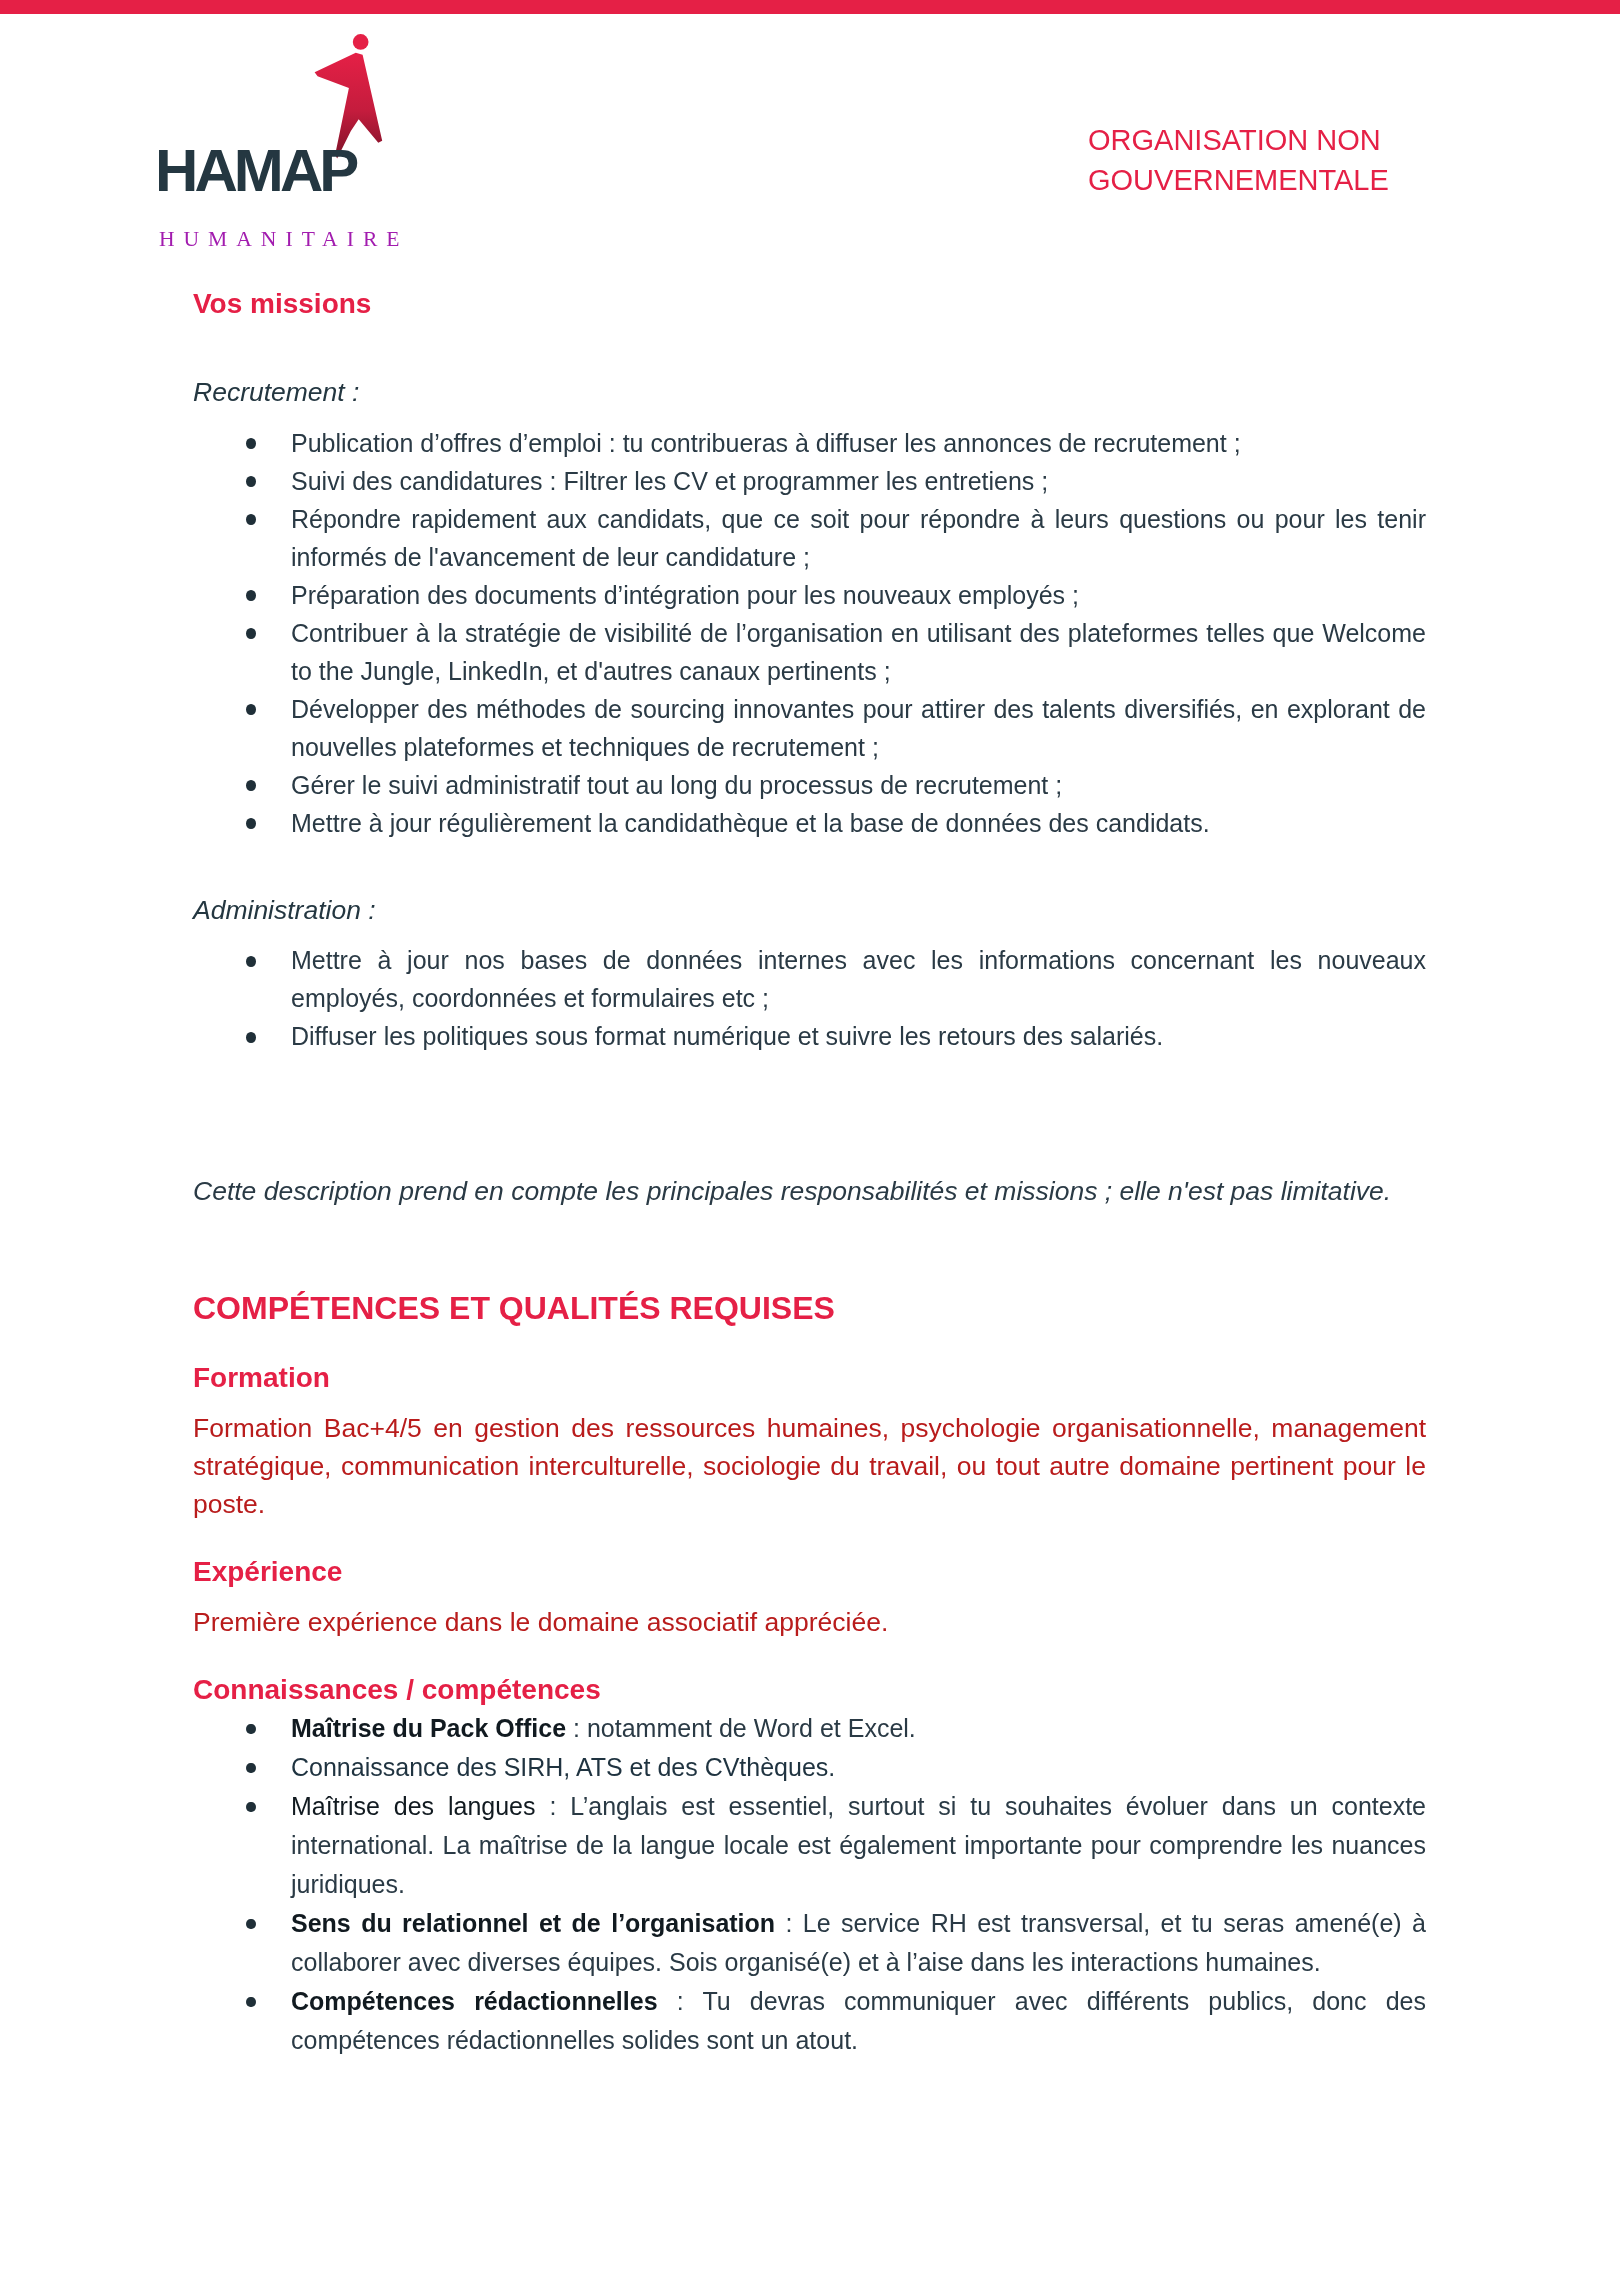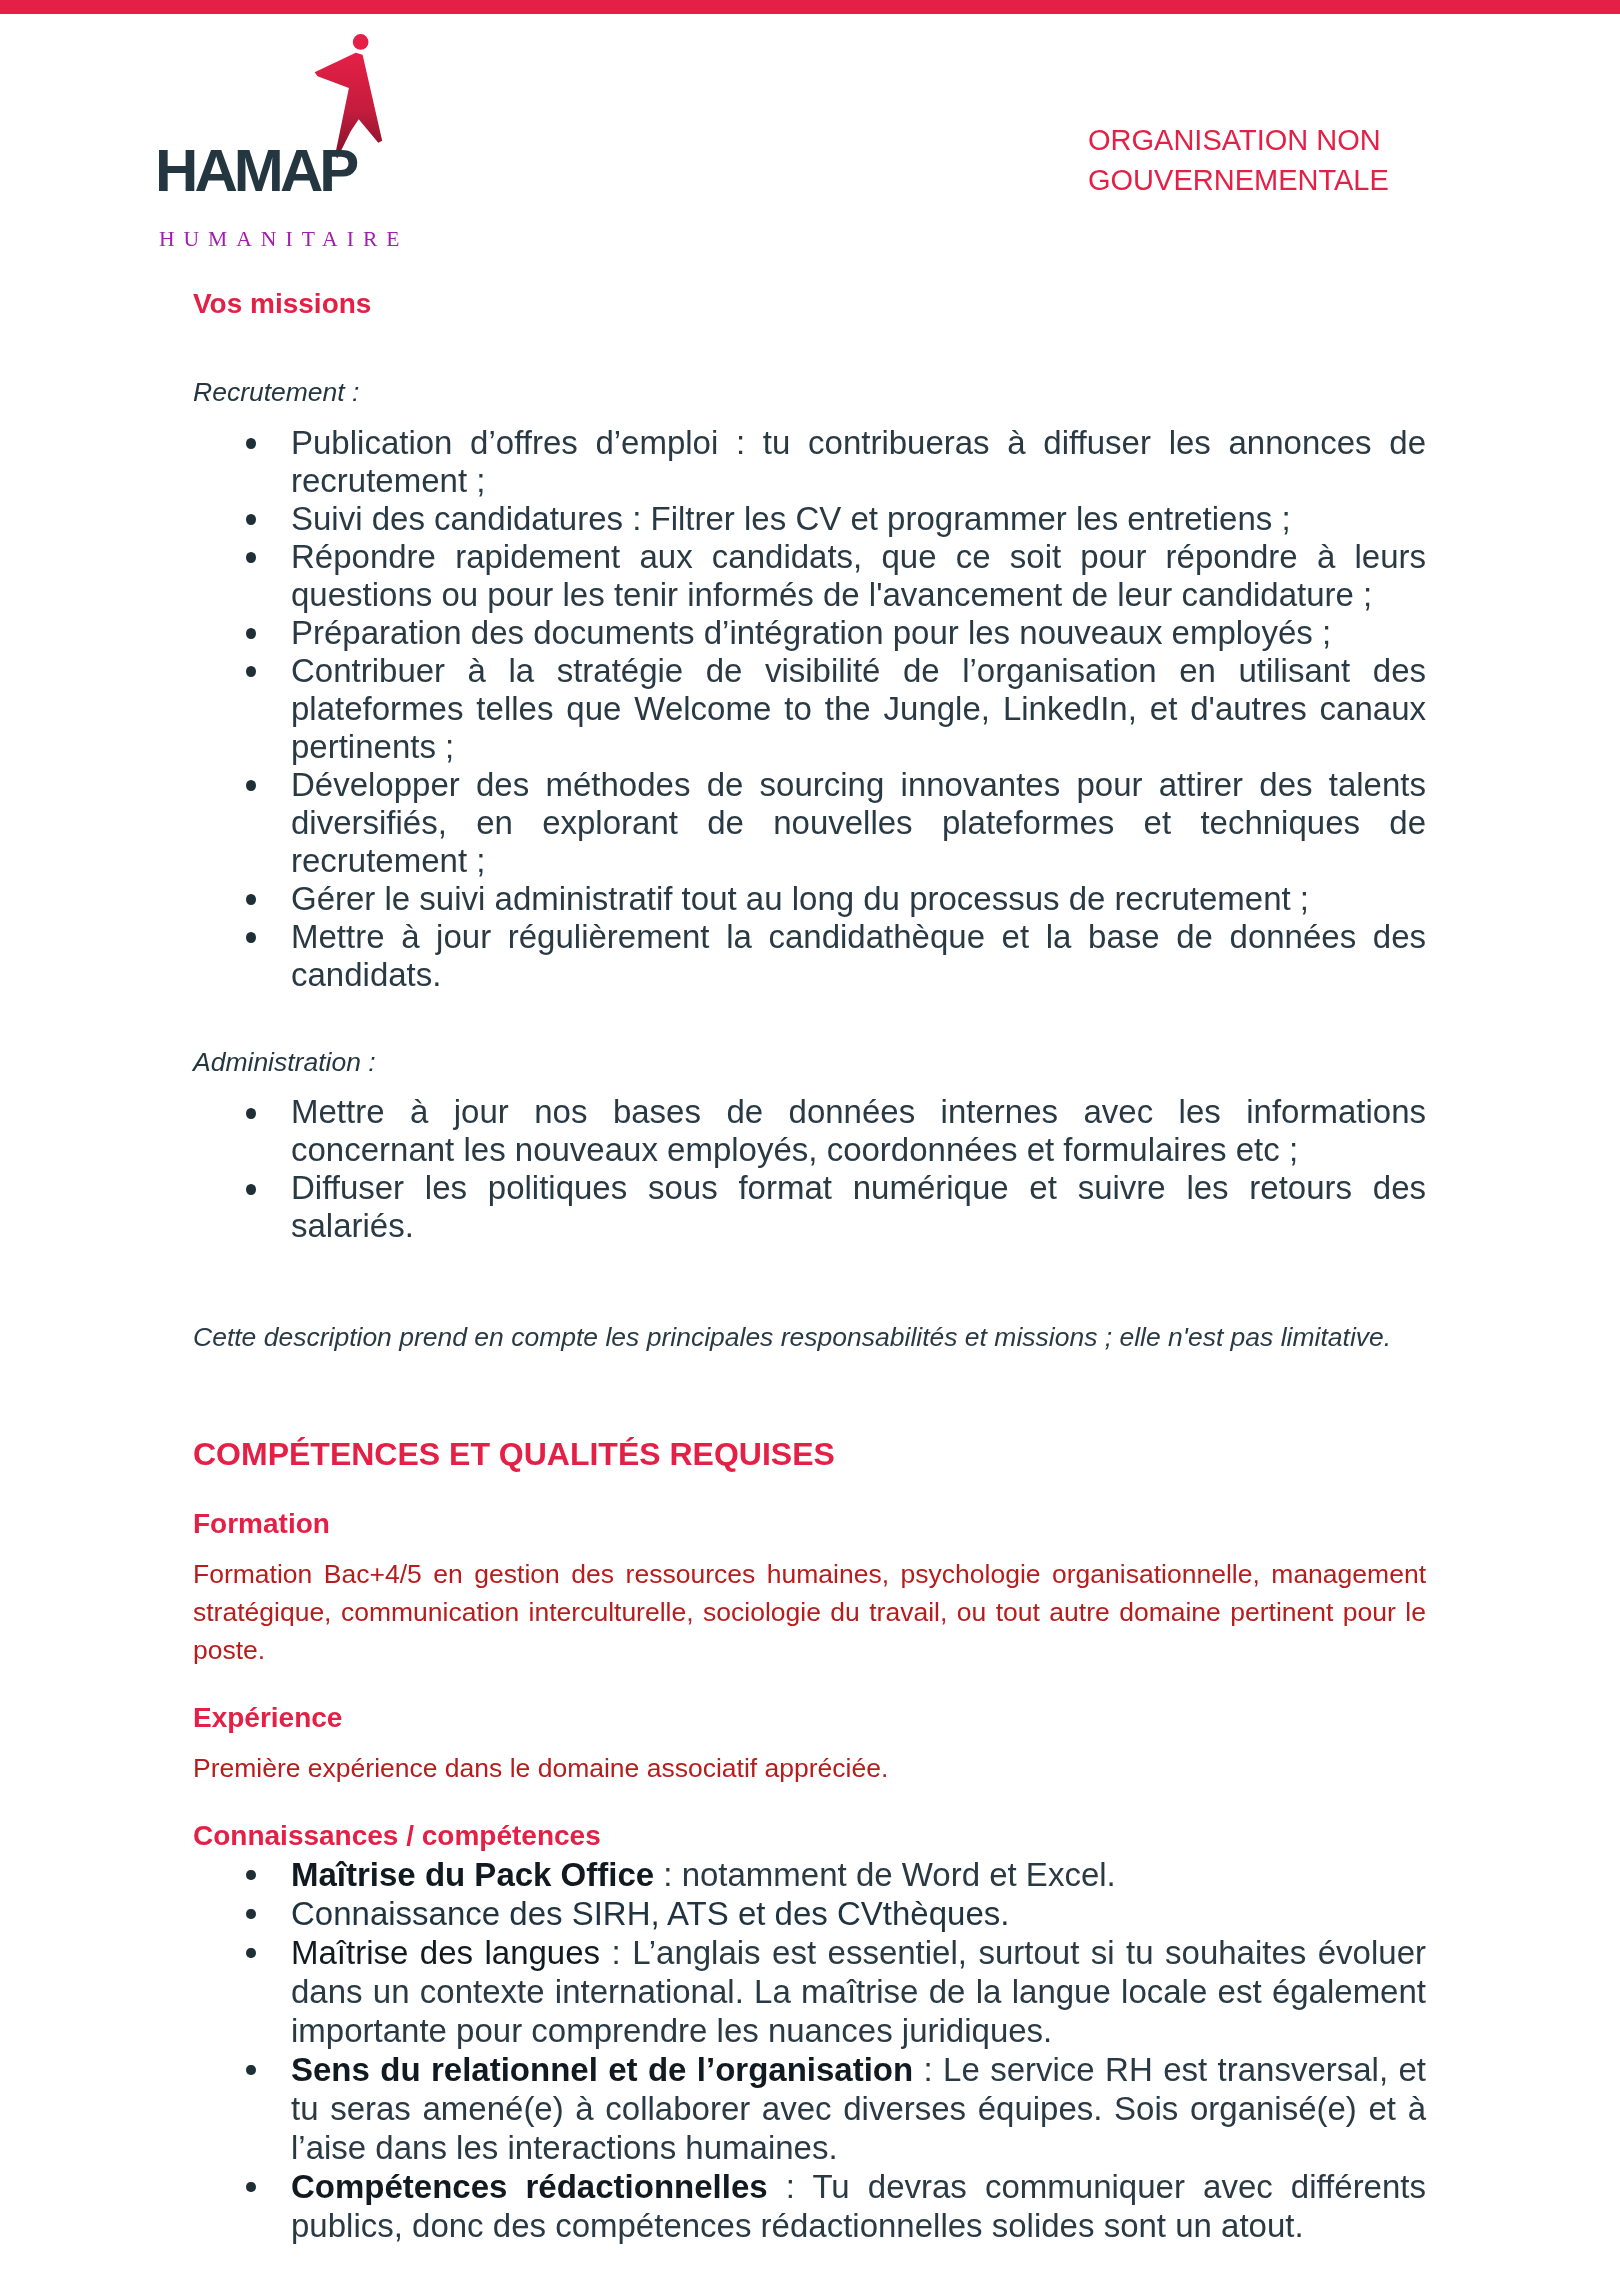--- a/index.html
+++ b/index.html
@@ -19,25 +19,25 @@
 
   .content { position: absolute; left: 193px; top: 284px; width: 1233px; }
 
   .h-red { color: #e52046; font-weight: 700; }
   .h2 { font-size: 28px; line-height: 39px; }
   .h1 { font-size: 32px; line-height: 41px; }
 
   .sub-u { font-style: italic; font-size: 26.5px; line-height: 35px; color: #243741; }
 
   ul.bullets { list-style: none; margin-left: 0; }
-  ul.bullets li { position: relative; padding-left: 98px; font-size: 33px; line-height: 38px; text-align: justify; color: #2a3a45; }
+  ul.bullets li { position: relative; padding-left: 98px; font-size: 25px; line-height: 38px; text-align: justify; color: #2a3a45; }
   ul.bullets li::before { content: ""; position: absolute; left: 53px; top: 14.7px; width: 9.8px; height: 10.8px; border-radius: 50%; background: #1f2f38; }
 
   .para { font-size: 26.5px; line-height: 38px; text-align: justify; color: #b91c1c; }
-  .italic-note { font-style: italic; font-size: 26.5px; line-height: 37px; color: #2a3a45; }
+  .italic-note { font-style: italic; font-size: 26.5px; line-height: 37px; color: #2a3a45; margin-top: 44px; }
   .bold-lead { font-weight: 700; color: #111a20; }
   .dark { color: #1f3340; }
 </style>
 </head>
 <body>
 
 <div class="top-bar"></div>
 
 <div class="logo">
   <svg width="284" height="201" viewBox="0 0 290 205">

